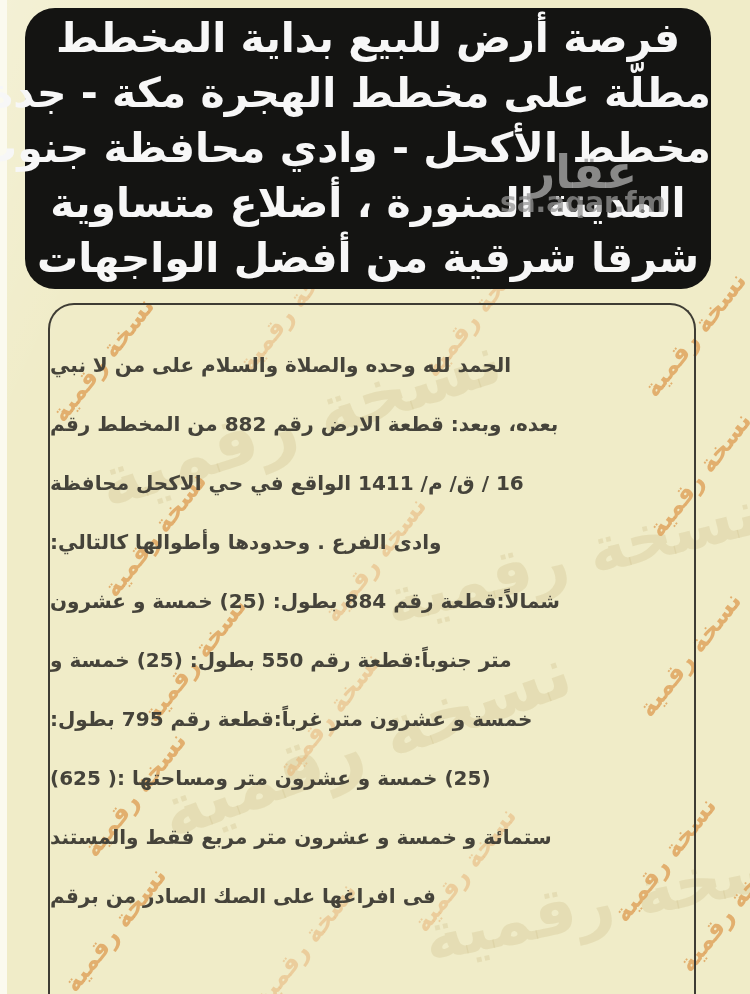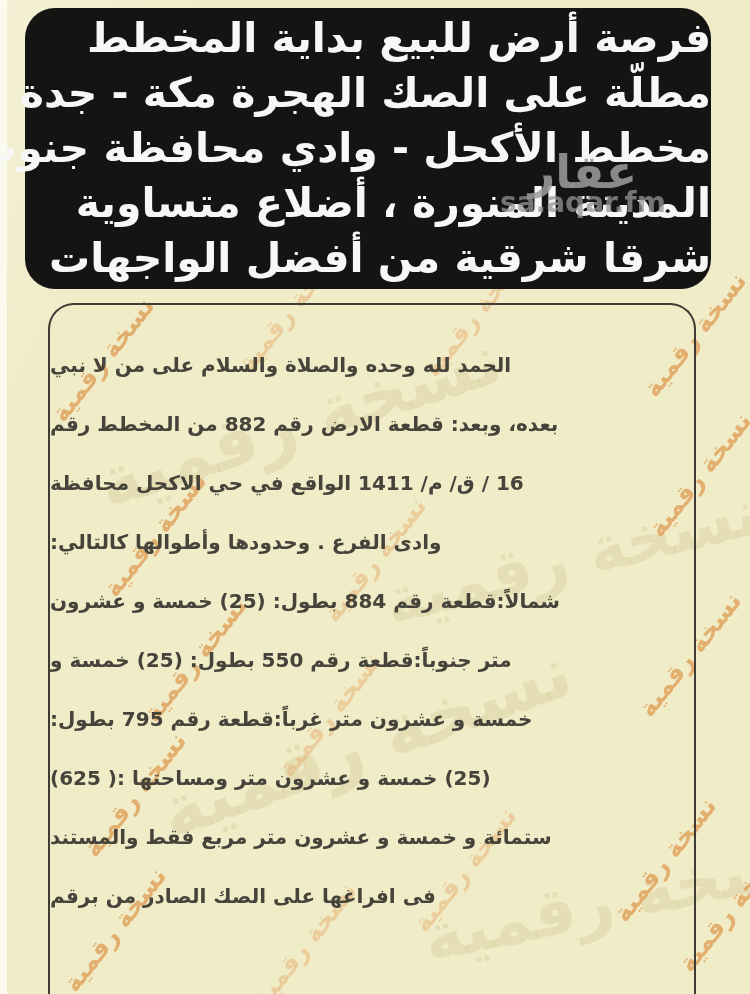--- a/index.html
+++ b/index.html
@@ -18,21 +18,21 @@
   .wm{position:absolute;color:rgba(222,158,85,.78);font-weight:bold;font-size:25px;white-space:nowrap;
       transform:rotate(-52deg);transform-origin:center;pointer-events:none;letter-spacing:2px;}
   .wm.light{color:rgba(231,180,120,.55);}
   
   .header-box{
     position:absolute;left:25px;top:8px;width:686px;height:281px;
     background:#141412;border-radius:30px;z-index:2;
     display:flex;flex-direction:column;justify-content:center;
   }
   .header-line{
-    color:#f7f7f7;font-size:41px;font-weight:bold;text-align:right;
+    color:#f7f7f7;font-size:41px;font-weight:bold;text-align:center;
     line-height:55px;height:55px;direction:rtl;white-space:nowrap;
   }
   
   .aqar-wm{position:absolute;left:500px;top:148px;z-index:3;text-align:center;direction:ltr;}
   .aqar-logo{display:block;color:rgba(158,158,158,.85);font-size:46px;font-weight:bold;line-height:48px;}
   .aqar-site{display:block;color:rgba(150,150,150,.75);font-size:28px;font-weight:bold;line-height:22px;margin-top:-4px;}
   
   .content-box{
     position:absolute;left:48px;top:303px;width:648px;height:720px;
     border:2px solid #3e3c34;border-bottom:none;border-radius:26px 26px 0 0;
@@ -72,21 +72,21 @@
     <span class="wm" style="left:590px;top:845px;">نسخة رقمية</span>
     <span class="wm" style="left:40px;top:915px;">نسخة رقمية</span>
     <span class="wm light" style="left:230px;top:930px;">نسخة رقمية</span>
     <span class="wm" style="left:655px;top:895px;">نسخة رقمية</span>
   </div>
 
   <div class="left-strip"></div>
 
   <div class="header-box">
     <div class="header-line">فرصة أرض للبيع بداية المخطط</div>
-    <div class="header-line">مطلّة على الصك الهجرة مكة - جدة</div>
+    <div class="header-line">مطلّة على مخطط الهجرة مكة - جدة</div>
     <div class="header-line">مخطط الأكحل - وادي محافظة جنوب</div>
     <div class="header-line">المدينة المنورة ، أضلاع متساوية</div>
     <div class="header-line">شرقا شرقية من أفضل الواجهات</div>
   </div>
 
   <div class="aqar-wm">
     <span class="aqar-logo">عقار</span>
     <span class="aqar-site">sa.aqar.fm</span>
   </div>
 

